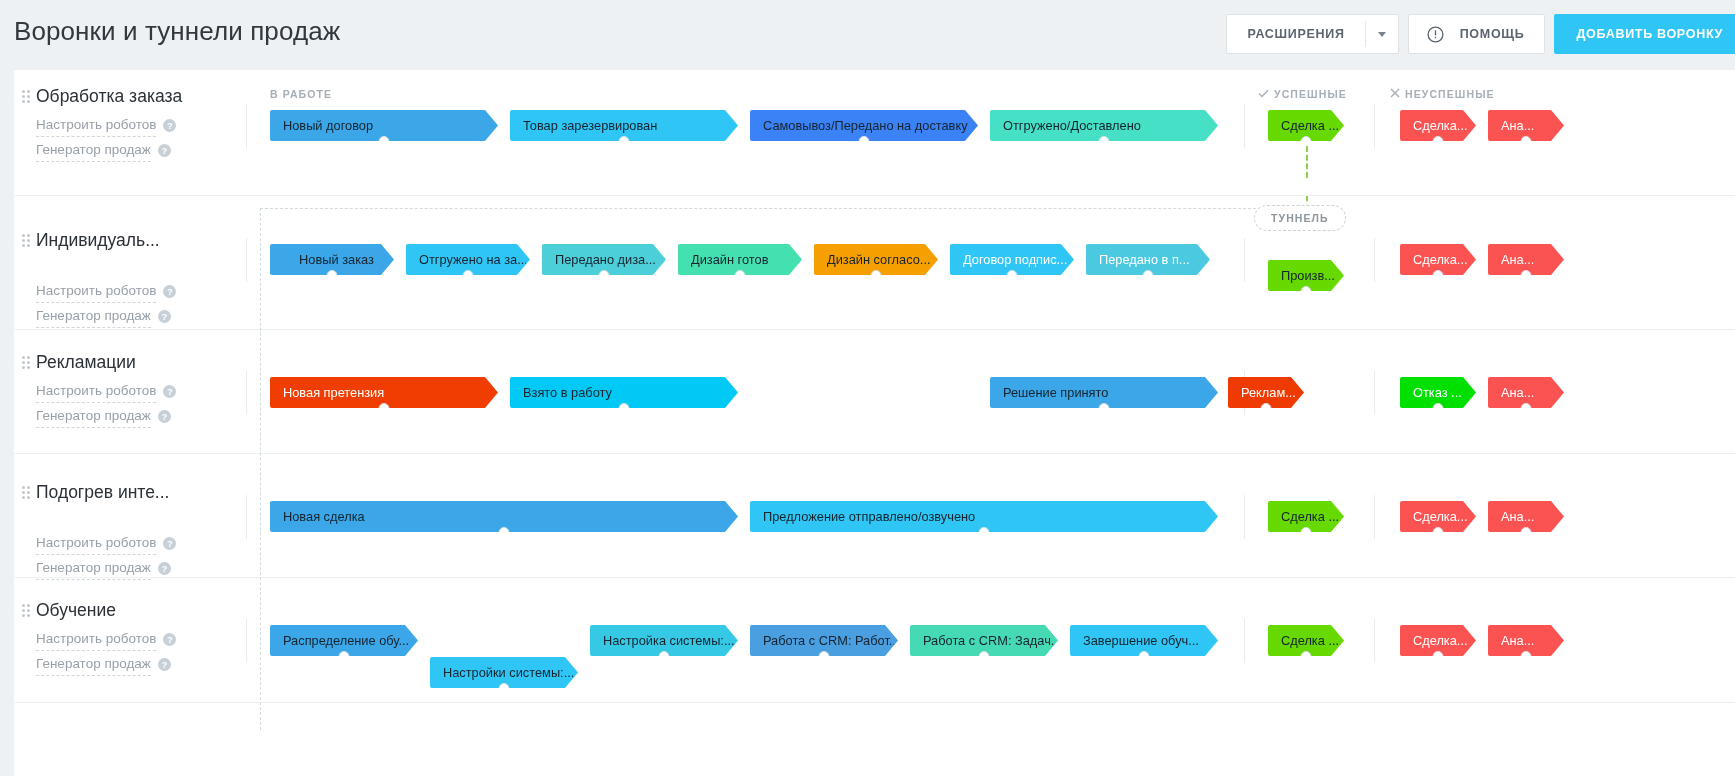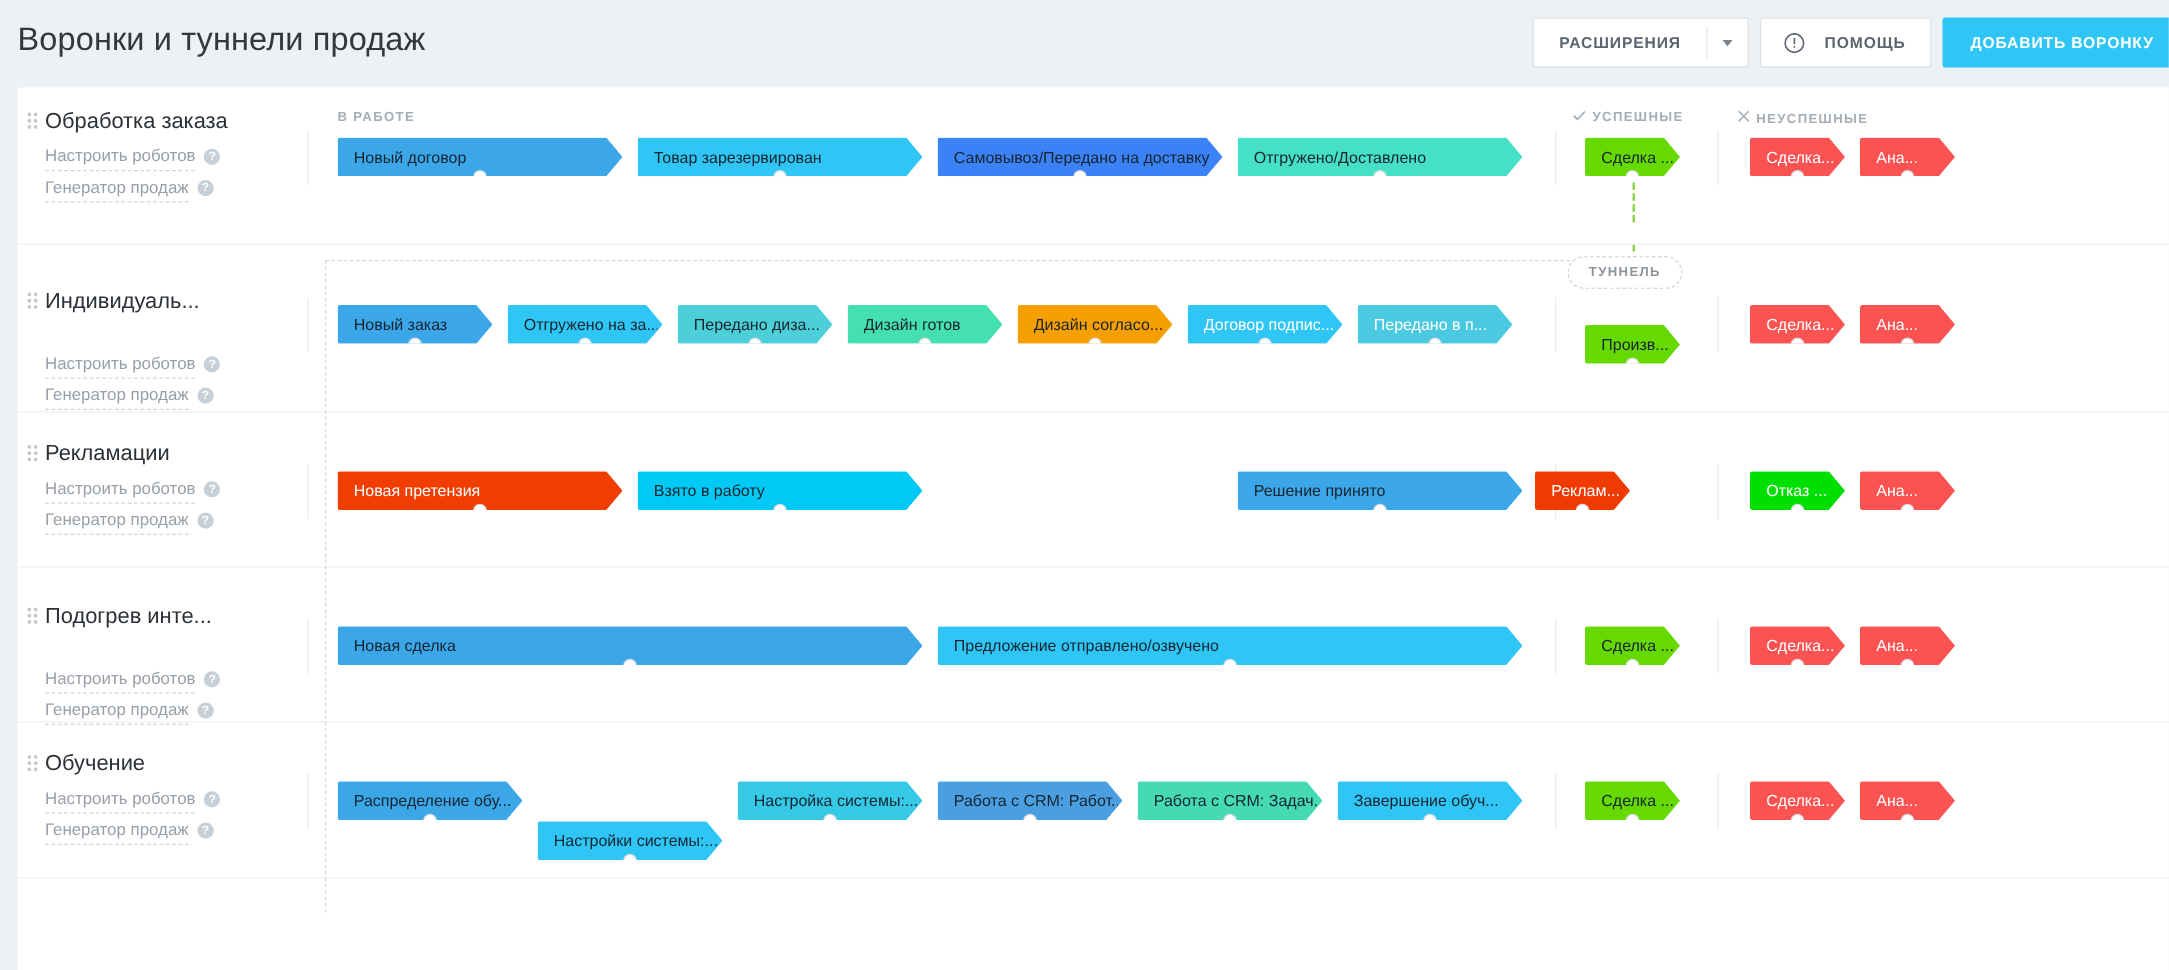--- a/index.html
+++ b/index.html
@@ -265,21 +265,21 @@
           <div class="meta-line">
             <span class="meta-link">Генератор продаж</span>
             <span class="qmark">?</span>
           </div>
         </div>
         <div class="stages-wrap">
           <div class="vsep" style="left: 0px; top: 42px; height: 44px;"></div>
           <div class="vsep" style="left: 998px; top: 42px; height: 44px;"></div>
           <div class="vsep" style="left: 1128px; top: 42px; height: 44px;"></div>
           <div class="stage dark" style="left: 24px; top: 48px; width: 124px;">
-            <div class="body" style="width: 124px; background: rgb(59, 167, 232);">
+            <div class="body" style="width: 124px; background: rgb(59, 167, 232); justify-content: center;">
               <span class="txt">Новый заказ</span>
               <span class="handle"></span>
             </div>
           </div>
           <div class="stage dark" style="left: 160px; top: 48px; width: 124px;">
             <div class="body" style="width: 124px; background: rgb(47, 198, 246);">
               <span class="txt">Отгружено на за...</span>
               <span class="handle"></span>
             </div>
           </div>

